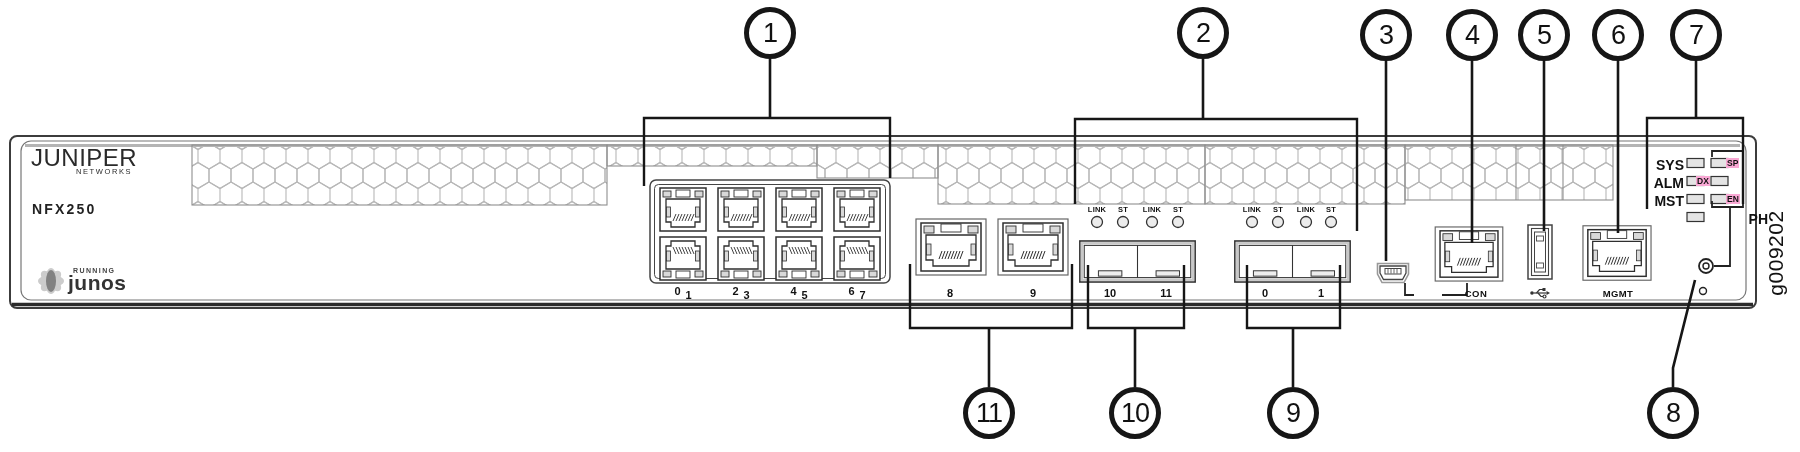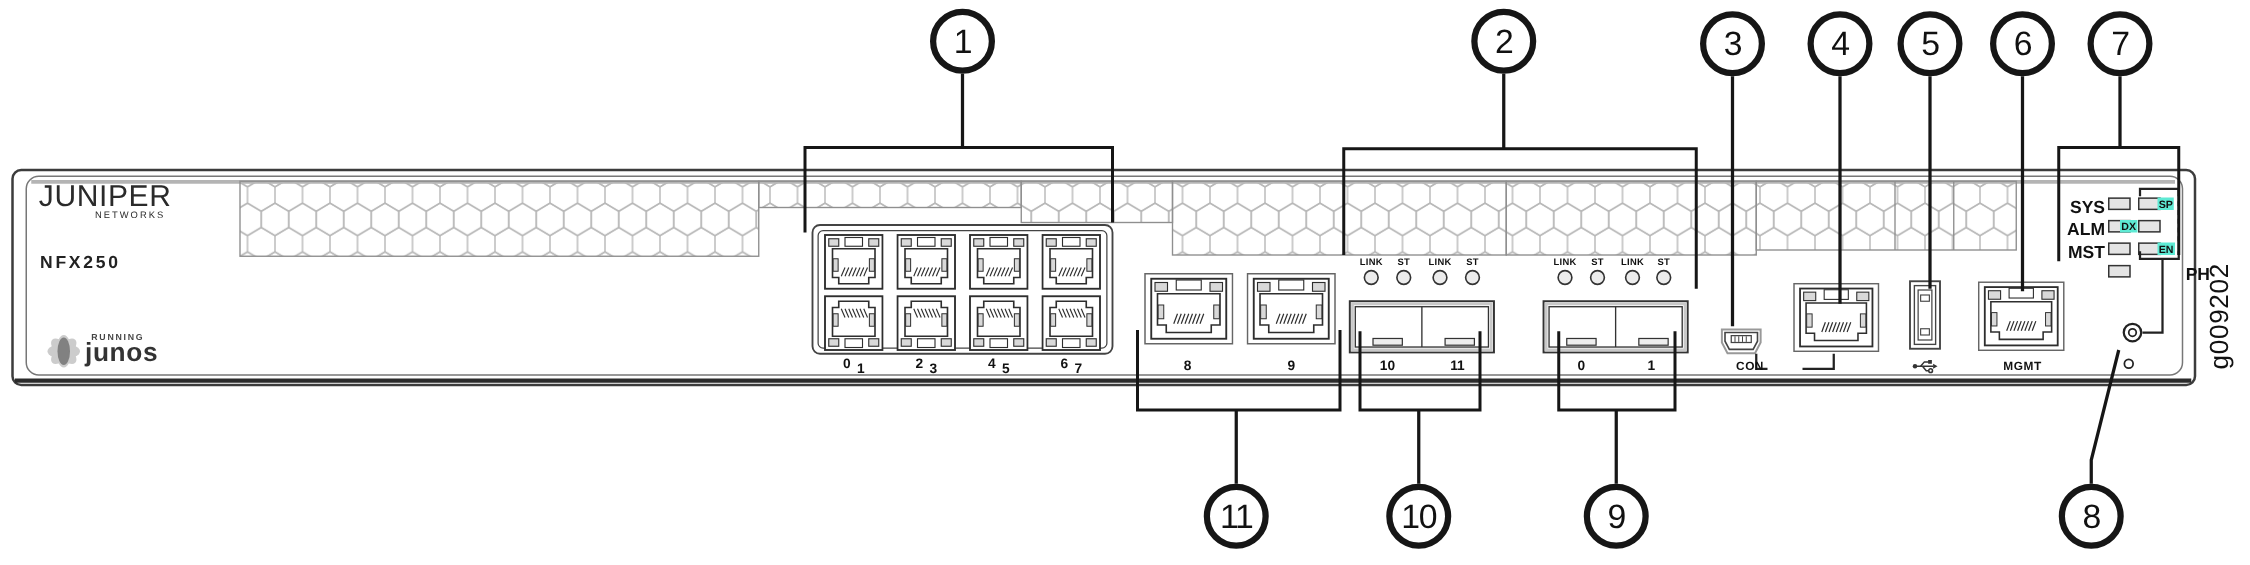--- a/index.html
+++ b/index.html
@@ -19,21 +19,21 @@
   
   .plabel{position:absolute;top:285px;transform:translateX(-50%);display:flex;
           font-size:11px;font-weight:700;color:#111;}
   .plabel .d2{margin-left:5px;position:relative;top:4px;}
   .snum{position:absolute;top:287px;transform:translateX(-50%);font-size:11px;font-weight:700;color:#111;}
   
   .ledlbl{position:absolute;top:205px;transform:translateX(-50%);font-size:7.5px;font-weight:700;
           letter-spacing:.2px;color:#111;}
   
   .stl{position:absolute;transform:translateX(-100%);font-size:14px;font-weight:700;color:#111;}
-  .str{position:absolute;font-size:8.5px;font-weight:700;color:#111;background:#5eead4;padding:0 1px;}
+  .str{position:absolute;font-size:8.5px;font-weight:700;color:#111;background:#f9a8d4;padding:0 1px;}
   .portword{position:absolute;top:288px;transform:translateX(-50%);font-size:9.5px;font-weight:700;color:#111;letter-spacing:.4px;}
   .figid{position:absolute;left:1776px;top:253px;transform:translate(-50%,-50%) rotate(-90deg);
          font-size:21px;color:#111;letter-spacing:.5px;white-space:nowrap;}
 </style>
 </head>
 <body>
 
 <div id="stage">
 
   <svg class="base" width="1800" height="452" viewBox="0 0 1800 452">
@@ -283,21 +283,21 @@
     <span class="d2">7</span>
   </div>
 
   <span class="snum" style="left:950px">8</span>
   <span class="snum" style="left:1033px">9</span>
   <span class="snum" style="left:1110px">10</span>
   <span class="snum" style="left:1166px">11</span>
   <span class="snum" style="left:1265px">0</span>
   <span class="snum" style="left:1321px">1</span>
 
-  <span class="portword" style="left:1400px">CON</span>
+  <span class="portword" style="left:1476px">CON</span>
   <span class="portword" style="left:1618px">MGMT</span>
 
   <span class="ledlbl" style="left:1097px">LINK</span>
   <span class="ledlbl" style="left:1123px">ST</span>
   <span class="ledlbl" style="left:1152px">LINK</span>
   <span class="ledlbl" style="left:1178px">ST</span>
   <span class="ledlbl" style="left:1252px">LINK</span>
   <span class="ledlbl" style="left:1278px">ST</span>
   <span class="ledlbl" style="left:1306px">LINK</span>
   <span class="ledlbl" style="left:1331px">ST</span>

